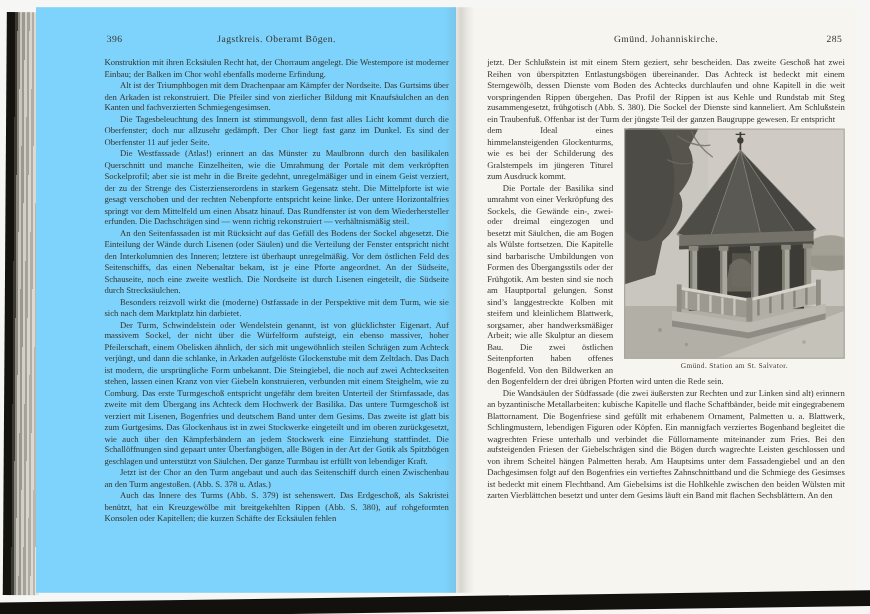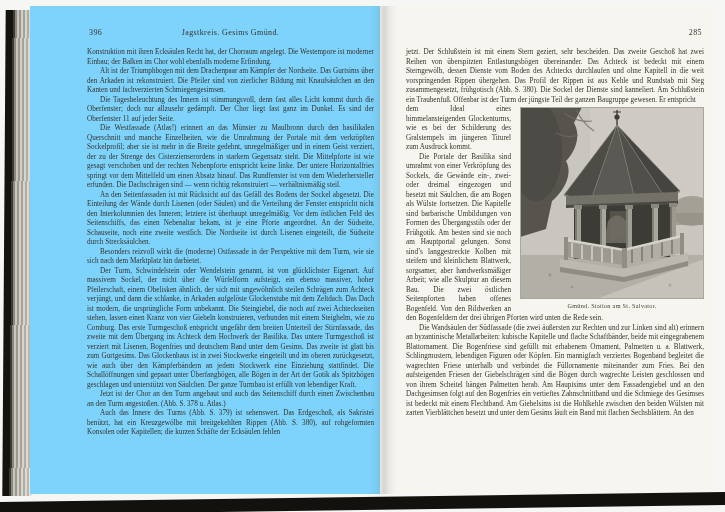--- a/index.html
+++ b/index.html
@@ -53,37 +53,38 @@
 
 <div class="scene">
 
   <div class="fore-edge"></div>
 
   <div class="spread">
 
     <section class="page left">
       <div class="page-header">
         <span class="pagenum">396</span>
-        <span class="running-head">Jagstkreis. Gesims Gmünd.</span>
+        <span class="running-head">Jagstkreis. Oberamt Bögen.</span>
       </div>
       <div class="body-text">
         <p>Konstruktion mit ihren Ecksäulen Recht hat, der Chorraum angelegt. Die Westempore ist moderner Einbau; der Balken im Chor wohl ebenfalls moderne Erfindung.</p>
         <p class="indent">Alt ist der Triumphbogen mit dem Drachenpaar am Kämpfer der Nordseite. Das Gurtsims über den Arkaden ist rekonstruiert. Die Pfeiler sind von zierlicher Bildung mit Knaufsäulchen an den Kanten und fachverzierten Schmiegengesimsen.</p>
         <p class="indent">Die Tagesbeleuchtung des Innern ist stimmungsvoll, denn fast alles Licht kommt durch die Oberfenster; doch nur allzusehr gedämpft. Der Chor liegt fast ganz im Dunkel. Es sind der Oberfenster 11 auf jeder Seite.</p>
         <p class="indent">Die Westfassade (Atlas!) erinnert an das Münster zu Maulbronn durch den basilikalen Querschnitt und manche Einzelheiten, wie die Umrahmung der Portale mit dem verkröpften Sockelprofil; aber sie ist mehr in die Breite gedehnt, unregelmäßiger und in einem Geist verziert, der zu der Strenge des Cisterzienserordens in starkem Gegensatz steht. Die Mittelpforte ist wie gesagt verschoben und der rechten Nebenpforte entspricht keine linke. Der untere Horizontalfries springt vor dem Mittelfeld um einen Absatz hinauf. Das Rundfenster ist von dem Wiederhersteller erfunden. Die Dachschrägen sind — wenn richtig rekonstruiert — verhältnismäßig steil.</p>
         <p class="indent">An den Seitenfassaden ist mit Rücksicht auf das Gefäll des Bodens der Sockel abgesetzt. Die Einteilung der Wände durch Lisenen (oder Säulen) und die Verteilung der Fenster entspricht nicht den Interkolumnien des Inneren; letztere ist überhaupt unregelmäßig. Vor dem östlichen Feld des Seitenschiffs, das einen Nebenaltar bekam, ist je eine Pforte angeordnet. An der Südseite, Schauseite, noch eine zweite westlich. Die Nordseite ist durch Lisenen eingeteilt, die Südseite durch Strecksäulchen.</p>
         <p class="indent">Besonders reizvoll wirkt die (moderne) Ostfassade in der Perspektive mit dem Turm, wie sie sich nach dem Marktplatz hin darbietet.</p>
         <p class="indent">Der Turm, Schwindelstein oder Wendelstein genannt, ist von glücklichster Eigenart. Auf massivem Sockel, der nicht über die Würfelform aufsteigt, ein ebenso massiver, hoher Pfeilerschaft, einem Obelisken ähnlich, der sich mit ungewöhnlich steilen Schrägen zum Achteck verjüngt, und dann die schlanke, in Arkaden aufgelöste Glockenstube mit dem Zeltdach. Das Dach ist modern, die ursprüngliche Form unbekannt. Die Steingiebel, die noch auf zwei Achteckseiten stehen, lassen einen Kranz von vier Giebeln konstruieren, verbunden mit einem Steighelm, wie zu Comburg. Das erste Turmgeschoß entspricht ungefähr dem breiten Unterteil der Stirnfassade, das zweite mit dem Übergang ins Achteck dem Hochwerk der Basilika. Das untere Turmgeschoß ist verziert mit Lisenen, Bogenfries und deutschem Band unter dem Gesims. Das zweite ist glatt bis zum Gurtgesims. Das Glockenhaus ist in zwei Stockwerke eingeteilt und im oberen zurückgesetzt, wie auch über den Kämpferbändern an jedem Stockwerk eine Einziehung stattfindet. Die Schallöffnungen sind gepaart unter Überfangbögen, alle Bögen in der Art der Gotik als Spitzbögen geschlagen und unterstützt von Säulchen. Der ganze Turmbau ist erfüllt von lebendiger Kraft.</p>
         <p class="indent">Jetzt ist der Chor an den Turm angebaut und auch das Seitenschiff durch einen Zwischenbau an den Turm angestoßen. (Abb. S. 378 u. Atlas.)</p>
         <p class="indent">Auch das Innere des Turms (Abb. S. 379) ist sehenswert. Das Erdgeschoß, als Sakristei benützt, hat ein Kreuzgewölbe mit breitgekehlten Rippen (Abb. S. 380), auf rohgeformten Konsolen oder Kapitellen; die kurzen Schäfte der Ecksäulen fehlen</p>
       </div>
     </section>
 
     <section class="page right">
       <div class="page-header">
+        <span class="running-head">Gmünd. Johanniskirche.</span>
         <span class="pagenum">285</span>
       </div>
       <div class="body-text">
         <p>jetzt. Der Schlußstein ist mit einem Stern geziert, sehr bescheiden. Das zweite Geschoß hat zwei Reihen von überspitzten Entlastungsbögen übereinander. Das Achteck ist bedeckt mit einem Sterngewölb, dessen Dienste vom Boden des Achtecks durchlaufen und ohne Kapitell in die weit vorspringenden Rippen übergehen. Das Profil der Rippen ist aus Kehle und Rundstab mit Steg zusammengesetzt, frühgotisch (Abb. S. 380). Die Sockel der Dienste sind kanneliert. Am Schlußstein ein Traubenfuß. Offenbar ist der Turm der jüngste Teil der ganzen Baugruppe gewesen. Er entspricht</p>
 
         <figure class="station-figure">
           <svg viewBox="0 0 184 192" aria-hidden="true">
 
             <rect x="0" y="0" width="184" height="192" fill="#c9c6bf"></rect>
             <rect x="70" y="0" width="114" height="110" fill="#d3d0c9" opacity="0.55"></rect>

